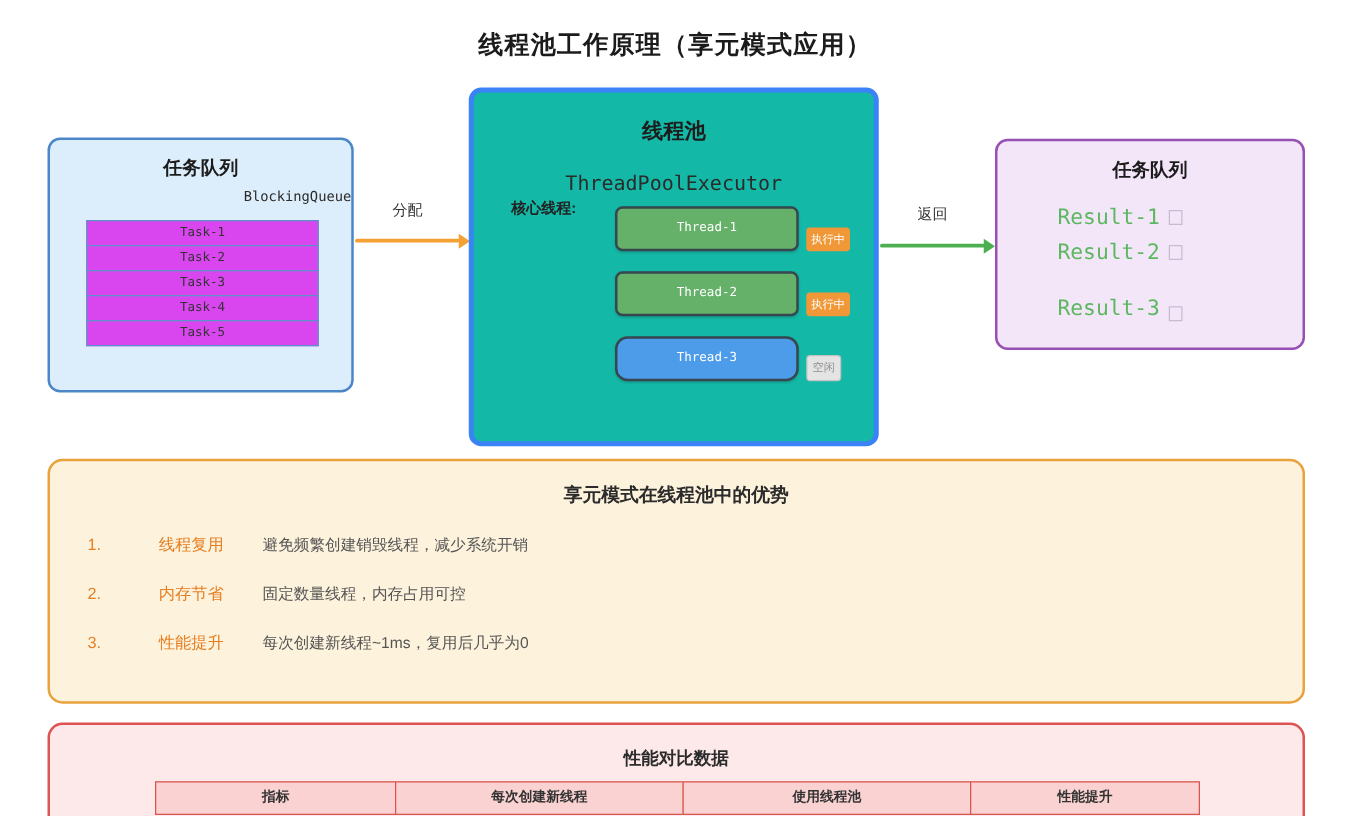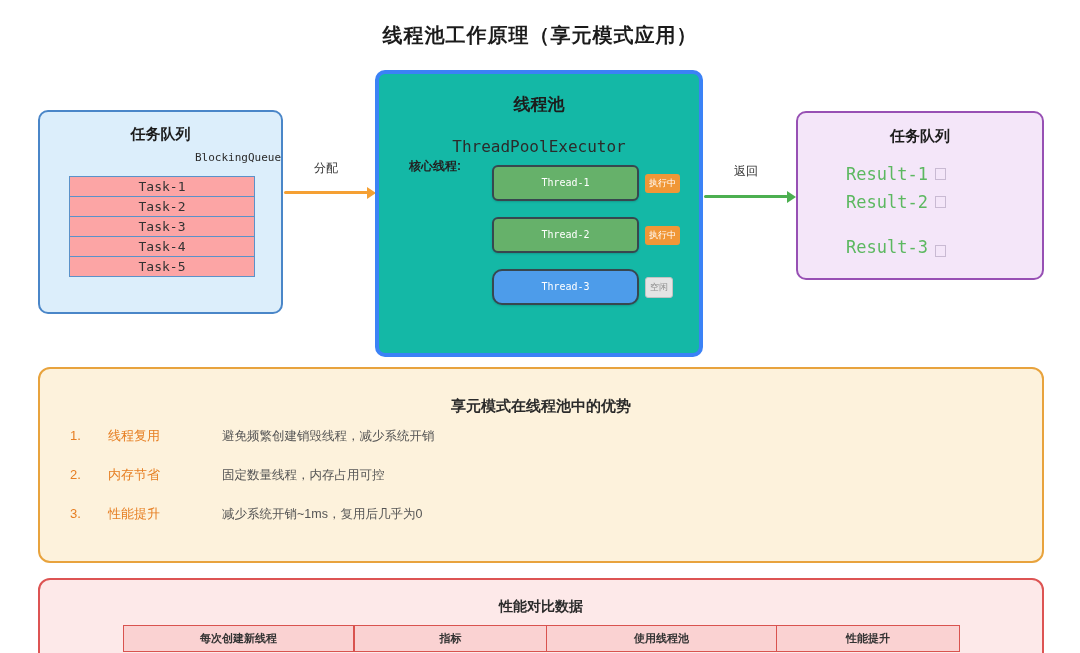--- a/index.html
+++ b/index.html
@@ -24,22 +24,22 @@
   
   .task-queue {
     left: 38px; top: 110px; width: 245px; height: 204px;
     border: 2px solid #4a86c8; background: #dceefb;
   }
   .task-queue .panel-title { text-align: center; margin-top: 13px; font-size: 15px; font-weight: bold; color: #1c1c1c; }
   .task-queue .panel-sub { text-align: right; margin-top: 7px; font-size: 11px; color: #2b2b2b; }
   .task-list { position: absolute; left: 29px; top: 64px; width: 186px; }
   .task-item {
     height: 21px; margin-top: -1px; line-height: 19px; text-align: center;
-    background: #fca5a5; border: 1px solid #5b92c9;
-    font-size: 13px; color: #333;
+    background: #d946ef; border: 1px solid #5b92c9;
+    font-size: 10px; color: #333;
   }
   .task-item:first-child { margin-top: 0; }
 
   
   .flow { position: absolute; }
   .flow .flow-label { text-align: center; font-size: 12px; color: #333; margin-bottom: 14px; }
   .flow .line { position: relative; height: 3px; border-radius: 2px; }
   .flow .head {
     position: absolute; right: -8px; top: 50%; transform: translateY(-50%);
     width: 0; height: 0; border-top: 6px solid transparent; border-bottom: 6px solid transparent;
@@ -53,21 +53,21 @@
   .flow.ret .head { border-left: 9px solid #4caf50; }
 
   
   .thread-pool {
     left: 375px; top: 70px; width: 328px; height: 287px;
     border: 4px solid #3b82f6; background: #14b8a6;
   }
   .thread-pool .panel-title { text-align: center; margin-top: 19px; font-size: 17px; font-weight: bold; color: #1c1c1c; }
   .thread-pool .panel-sub { text-align: center; margin-top: 21px; font-size: 16px; color: #2b2b2b; }
   .core-label { position: absolute; left: 30px; top: 84px; font-size: 12px; font-weight: bold; color: #222; }
-  .thread-row { position: absolute; left: 85px; display: flex; align-items: center; padding-left: 28px; }
+  .thread-row { position: absolute; left: 85px; display: flex; align-items: flex-end; padding-left: 28px; }
   .thread-row.r0 { top: 91px; }
   .thread-row.r1 { top: 143px; }
   .thread-row.r2 { top: 195px; }
   .thread-bar {
     width: 147px; height: 36px; border-radius: 6px;
     border: 2px solid #37474f; color: #fff;
     font-size: 10px; text-align: center; line-height: 32px;
     font-family: "DejaVu Sans Mono", monospace;
     box-shadow: 0 1px 2px rgba(0,0,0,0.15);
   }
@@ -90,27 +90,27 @@
   .result-row.r1 { top: 79px; }
   .result-row.r2 { top: 124px; align-items: flex-end; }
   .result-text { font-size: 17px; color: #5cb860; font-family: "DejaVu Sans Mono", monospace; }
   .result-check { display: inline-block; width: 11px; height: 12px; border: 1px solid #c9bad3; margin-left: 7px; background: transparent; }
 
   
   .advantages {
     left: 38px; top: 367px; width: 1006px; height: 196px;
     border: 2px solid #e8a33d; background: #fdf2dc; border-radius: 12px;
   }
-  .advantages .panel-title { text-align: center; margin-top: 28px; font-size: 15px; font-weight: bold; color: #2b2b2b; }
+  .advantages .panel-title { text-align: center; margin-top: 18px; font-size: 15px; font-weight: bold; color: #2b2b2b; }
   .adv-row { position: absolute; left: 30px; width: 940px; display: flex; align-items: baseline; }
   .adv-row.r0 { top: 58px; }
   .adv-row.r1 { top: 97px; }
   .adv-row.r2 { top: 136px; }
   .adv-num { color: #e67e22; font-size: 13px; width: 18px; }
-  .adv-label { color: #e67e22; font-size: 13px; width: 114px; margin-left: 20px; }
+  .adv-label { color: #e67e22; font-size: 13px; width: 114px; margin-left: 8px; text-align: center; }
   .adv-desc { color: #555; font-size: 12.5px; }
 
   
   .performance {
     left: 38px; top: 578px; width: 1006px; height: 110px;
     border: 2px solid #dd5453; background: #fde9e9; border-radius: 12px;
   }
   .performance .panel-title { text-align: center; margin-top: 18px; font-size: 14px; font-weight: bold; color: #2b2b2b; }
   .perf-table { position: absolute; left: 84px; top: 45px; width: 838px; display: flex; }
   .perf-cell {
@@ -197,25 +197,25 @@
     <span class="adv-desc">避免频繁创建销毁线程，减少系统开销</span>
   </div>
   <div class="adv-row r1">
     <span class="adv-num">2.</span>
     <span class="adv-label">内存节省</span>
     <span class="adv-desc">固定数量线程，内存占用可控</span>
   </div>
   <div class="adv-row r2">
     <span class="adv-num">3.</span>
     <span class="adv-label">性能提升</span>
-    <span class="adv-desc">减少系统开销~1ms，复用后几乎为0</span>
+    <span class="adv-desc">每次创建新线程~1ms，复用后几乎为0</span>
   </div>
 </div>
 
 <div class="panel performance">
   <div class="panel-title">性能对比数据</div>
   <div class="perf-table">
+    <div class="perf-cell c0">指标</div>
     <div class="perf-cell c1">每次创建新线程</div>
-    <div class="perf-cell c0">指标</div>
     <div class="perf-cell c2">使用线程池</div>
     <div class="perf-cell c3">性能提升</div>
   </div>
 </div>
 
 </body></html>

